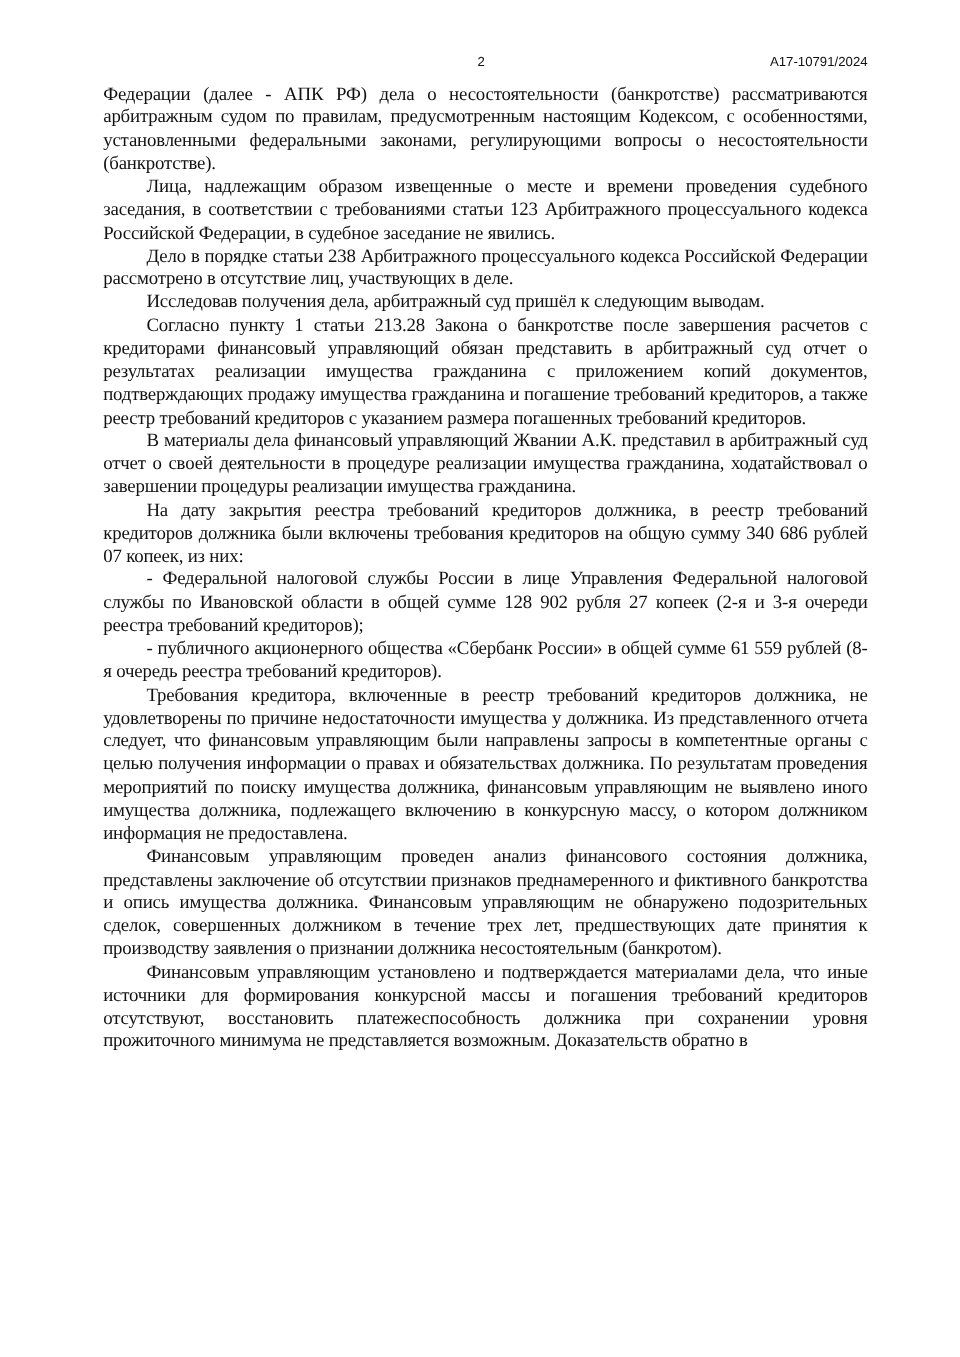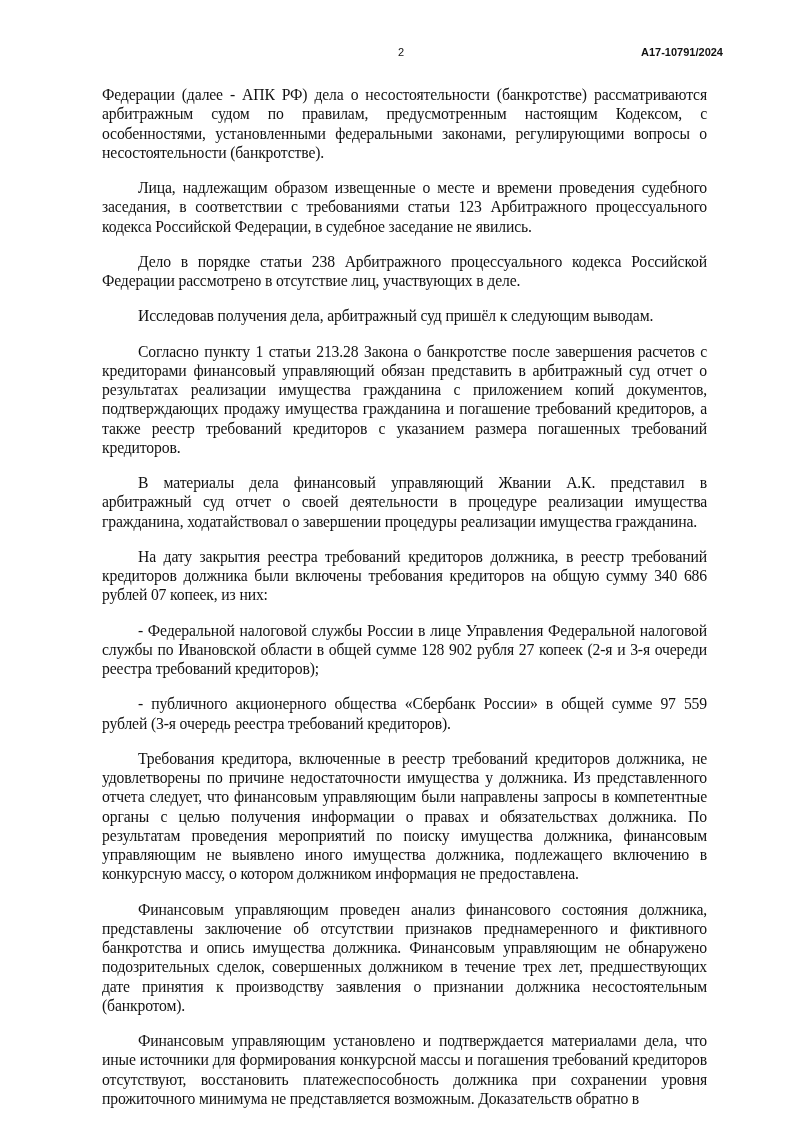--- a/index.html
+++ b/index.html
@@ -1,42 +1,42 @@
 <!DOCTYPE html>
 <html><head>
 <meta charset="utf-8">
 <style>
   html, body { margin: 0; padding: 0; background: #ffffff; }
   body { width: 800px; height: 1131px; position: relative; overflow: hidden; }
   .page { position: absolute; left: 0; top: 0; width: 800px; height: 1131px; background: #fff; }
   .hdr { position: absolute; top: 46px; font-family: "Liberation Sans", sans-serif; font-size: 11px; color: #111; }
   .page-num { left: 398px; }
-  .case-num { right: 77px; font-weight: bold; }
+  .case-num { right: 77px; }
   .body-text {
     position: absolute; left: 86px; top: 69px; width: 637px;
     font-family: "Liberation Serif", serif; font-size: 15.7px; line-height: 19.25px;
     color: #111; text-align: justify; letter-spacing: -0.15px;
   }
-  .body-text p { margin: 16px; }
+  .body-text p { margin: 0; }
   .body-text p.indent { text-indent: 36px; }
 </style>
 </head>
 <body>
 
 <div class="page">
   <div class="hdr page-num">2</div>
   <div class="hdr case-num">А17-10791/2024</div>
 
   <div class="body-text">
     <p>Федерации (далее - АПК РФ) дела о несостоятельности (банкротстве) рассматриваются арбитражным судом по правилам, предусмотренным настоящим Кодексом, с особенностями, установленными федеральными законами, регулирующими вопросы о несостоятельности (банкротстве).</p>
     <p class="indent">Лица, надлежащим образом извещенные о месте и времени проведения судебного заседания, в соответствии с требованиями статьи 123 Арбитражного процессуального кодекса Российской Федерации, в судебное заседание не явились.</p>
     <p class="indent">Дело в порядке статьи 238 Арбитражного процессуального кодекса Российской Федерации рассмотрено в отсутствие лиц, участвующих в деле.</p>
     <p class="indent">Исследовав получения дела, арбитражный суд пришёл к следующим выводам.</p>
     <p class="indent">Согласно пункту 1 статьи 213.28 Закона о банкротстве после завершения расчетов с кредиторами финансовый управляющий обязан представить в арбитражный суд отчет о результатах реализации имущества гражданина с приложением копий документов, подтверждающих продажу имущества гражданина и погашение требований кредиторов, а также реестр требований кредиторов с указанием размера погашенных требований кредиторов.</p>
     <p class="indent">В материалы дела финансовый управляющий Жвании А.К. представил в арбитражный суд отчет о своей деятельности в процедуре реализации имущества гражданина, ходатайствовал о завершении процедуры реализации имущества гражданина.</p>
     <p class="indent">На дату закрытия реестра требований кредиторов должника, в реестр требований кредиторов должника были включены требования кредиторов на общую сумму 340 686 рублей 07 копеек, из них:</p>
     <p class="indent">- Федеральной налоговой службы России в лице Управления Федеральной налоговой службы по Ивановской области в общей сумме 128 902 рубля 27 копеек (2-я и 3-я очереди реестра требований кредиторов);</p>
-    <p class="indent">- публичного акционерного общества «Сбербанк России» в общей сумме 97 559 рублей (3-я очередь реестра требований кредиторов).</p>
+    <p class="indent">- публичного акционерного общества «Сбербанк России» в общей сумме 61 559 рублей (8-я очередь реестра требований кредиторов).</p>
     <p class="indent">Требования кредитора, включенные в реестр требований кредиторов должника, не удовлетворены по причине недостаточности имущества у должника. Из представленного отчета следует, что финансовым управляющим были направлены запросы в компетентные органы с целью получения информации о правах и обязательствах должника. По результатам проведения мероприятий по поиску имущества должника, финансовым управляющим не выявлено иного имущества должника, подлежащего включению в конкурсную массу, о котором должником информация не предоставлена.</p>
     <p class="indent">Финансовым управляющим проведен анализ финансового состояния должника, представлены заключение об отсутствии признаков преднамеренного и фиктивного банкротства и опись имущества должника. Финансовым управляющим не обнаружено подозрительных сделок, совершенных должником в течение трех лет, предшествующих дате принятия к производству заявления о признании должника несостоятельным (банкротом).</p>
     <p class="indent">Финансовым управляющим установлено и подтверждается материалами дела, что иные источники для формирования конкурсной массы и погашения требований кредиторов отсутствуют, восстановить платежеспособность должника при сохранении уровня прожиточного минимума не представляется возможным. Доказательств обратно в</p>
   </div>
 </div>
 
 </body></html>

